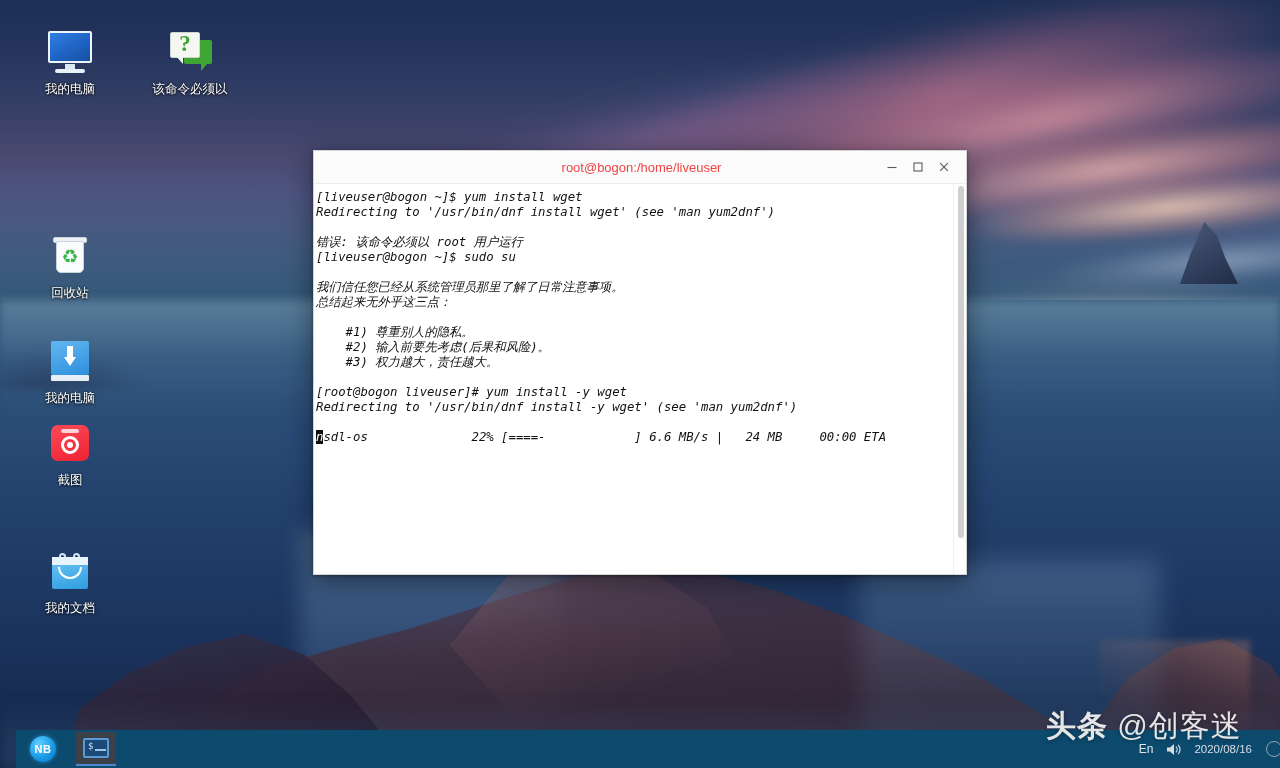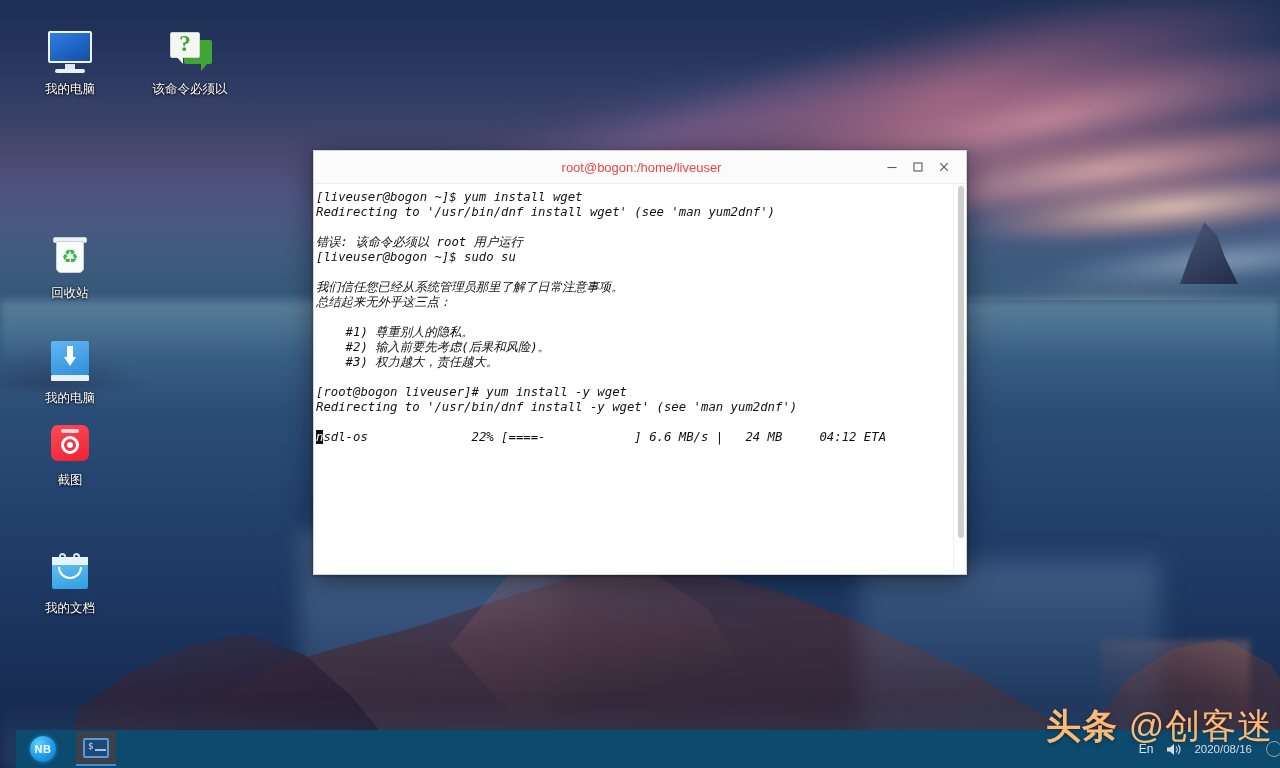--- a/index.html
+++ b/index.html
@@ -364,21 +364,21 @@
     position:relative; flex:none;
   }
   #term-scroll-thumb {
     position:absolute; left:4px; top:2px; width:6px; height:352px;
     background:#cfcfcf; border-radius:3px;
   }
 
   
   #watermark {
     position:absolute; left:1046px; top:706px;
-    font-size:35px; line-height:40px; font-weight:bold; color:#fdba74;
+    font-size:30px; line-height:40px; font-weight:bold; color:#e5e5e5;
     white-space:nowrap; text-shadow:0 1px 4px rgba(0,0,0,0.35);
     letter-spacing:1px; z-index:40; pointer-events:none;
   }
   #watermark .at { font-weight:normal; }
 
   
   #taskbar {
     position:absolute; left:0; bottom:0; width:1280px; height:38px;
     background:#0c4a6e; display:flex; align-items:center; z-index:30;margin-left:16px;
   }
@@ -545,21 +545,21 @@
 我们信任您已经从系统管理员那里了解了日常注意事项。
 总结起来无外乎这三点：
 
     #1) 尊重别人的隐私。
     #2) 输入前要先考虑(后果和风险)。
     #3) 权力越大，责任越大。
 
 [root@bogon liveuser]# yum install -y wget
 Redirecting to '/usr/bin/dnf install -y wget' (see 'man yum2dnf')
 
-</span><span class="cursor">n</span><span>sdl-os              22% [====-            ] 6.6 MB/s |   24 MB     04:12 ETA</span></div>
+</span><span class="cursor">n</span><span>sdl-os              22% [====-            ] 6.6 MB/s |   24 MB     00:00 ETA</span></div>
     <div id="term-scrollbar">
       <div id="term-scroll-thumb"></div>
     </div>
   </div>
 
 </div>
 
 <div id="watermark"><span>头条</span> <span class="at">@创客迷</span></div>
 
 <div id="taskbar">

